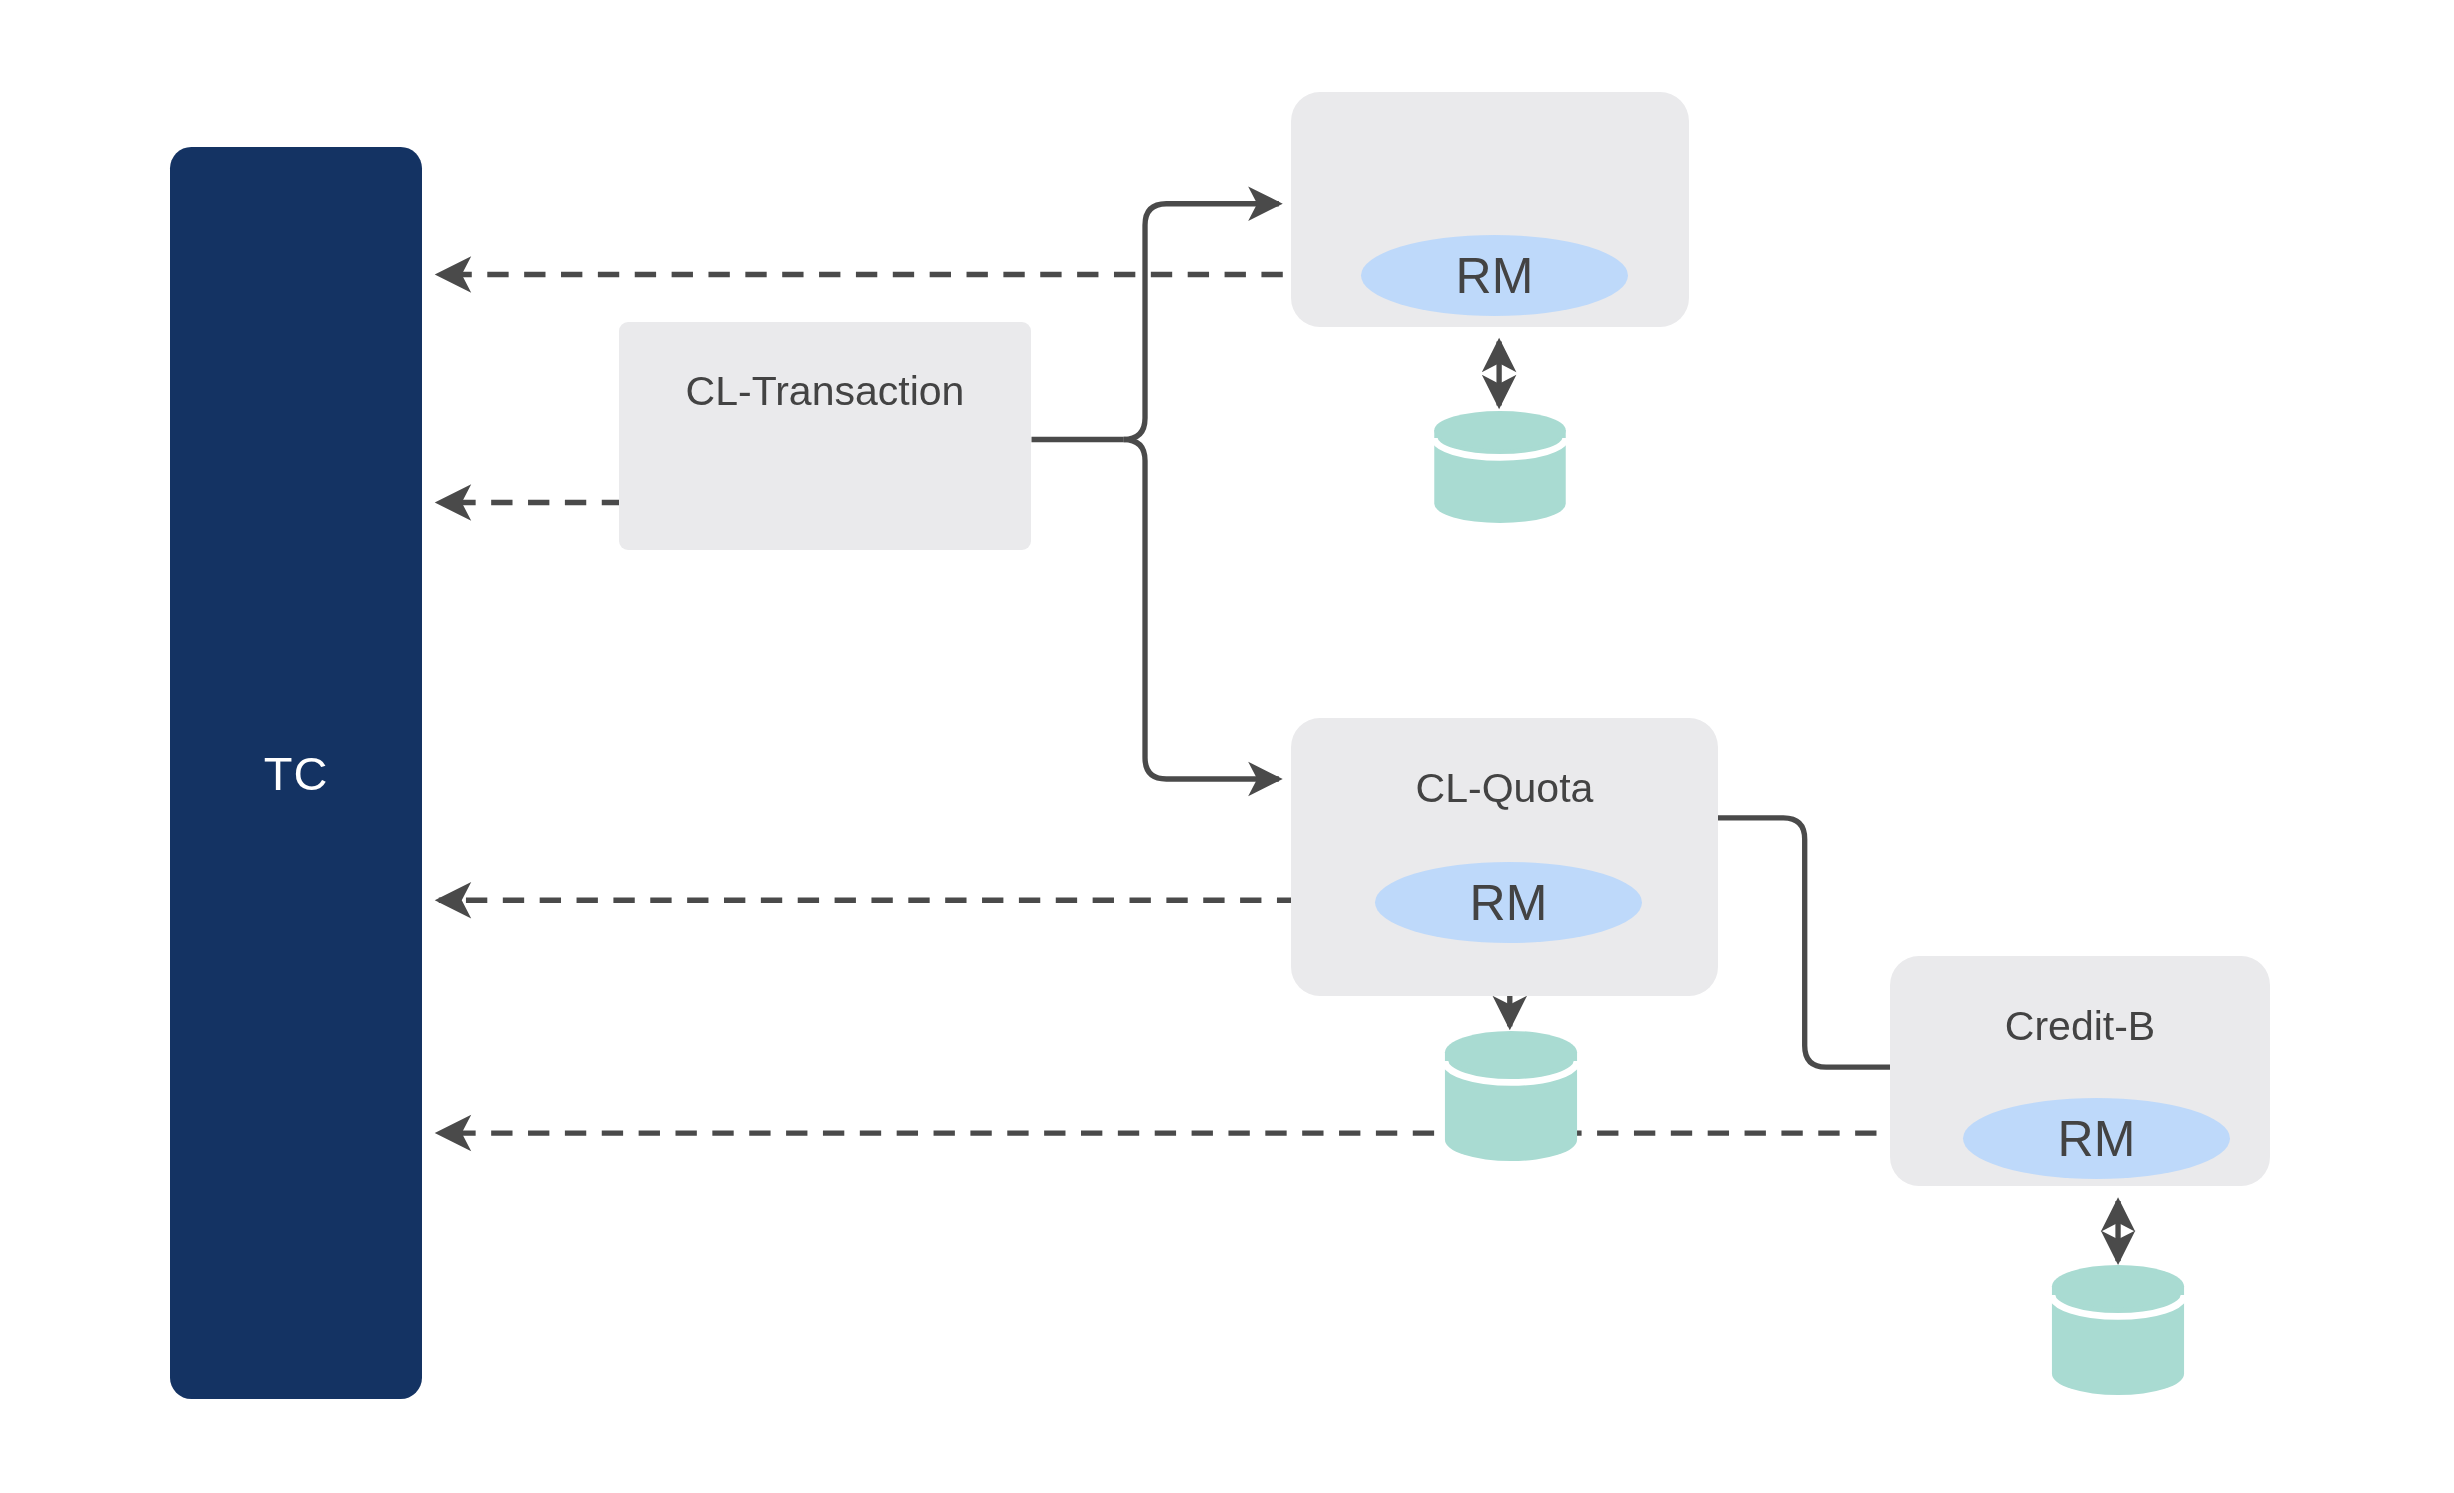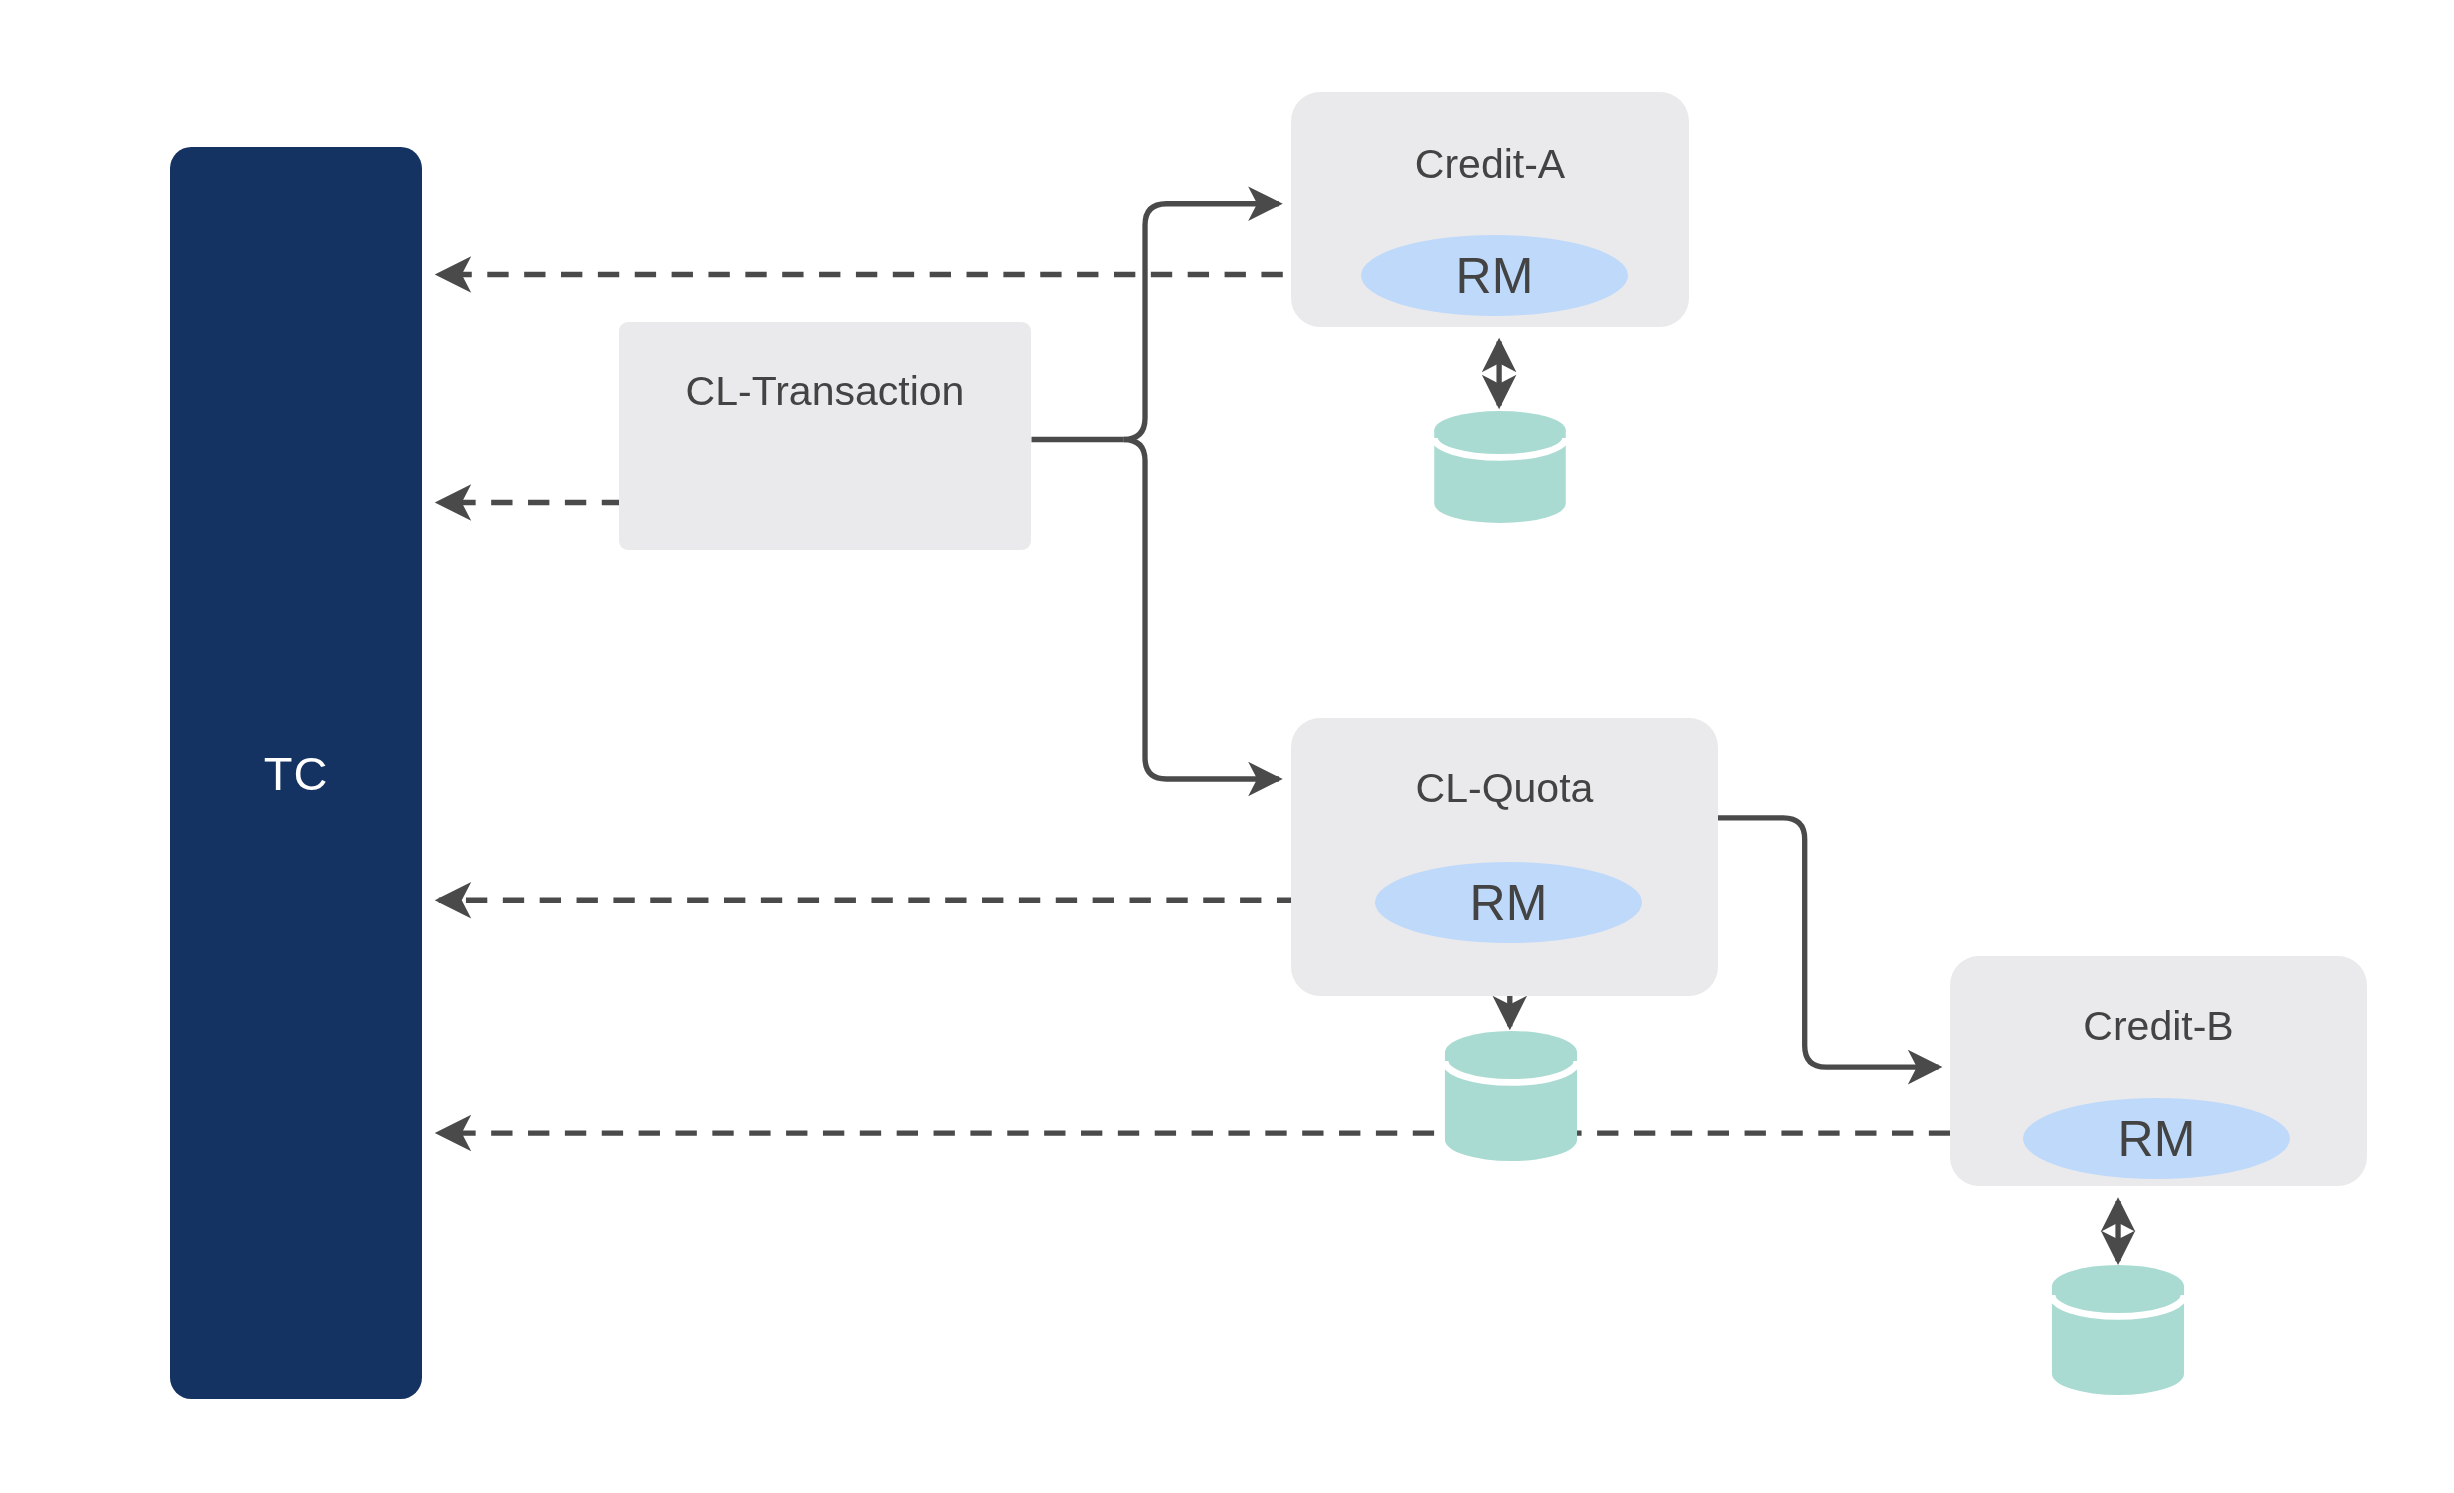--- a/index.html
+++ b/index.html
@@ -75,34 +75,33 @@
 
   <div class="tc-block">
     <span class="tc-label">TC</span>
   </div>
 
   <div class="svc" style="left:619px;top:322px;width:412px;height:228px;border-radius:9px;">
     <div class="svc-title" style="top:49px;">CL-Transaction</div>
   </div>
 
   <div class="svc" style="left:1291px;top:92px;width:398px;height:235px;">
-    <div class="svc-title" style="top:52px;">Credit-A</div>
     <div class="rm" style="left:70px;top:143px;width:267px;height:81px;">
       <span class="rm-label">RM</span>
     </div>
   </div>
 
   <div class="svc" style="left:1291px;top:718px;width:427px;height:278px;">
     <div class="svc-title" style="top:50px;">CL-Quota</div>
     <div class="rm" style="left:84px;top:144px;width:267px;height:81px;">
       <span class="rm-label">RM</span>
     </div>
   </div>
 
-  <div class="svc" style="left:1950px;top:956px;width:417px;height:230px;">
+  <div class="svc" style="left:1890px;top:956px;width:380px;height:230px;">
     <div class="svc-title" style="top:50px;">Credit-B</div>
     <div class="rm" style="left:73px;top:142px;width:267px;height:81px;">
       <span class="rm-label">RM</span>
     </div>
   </div>
 
   <div class="db" style="left:1432px;top:409px;width:136px;height:116px;">
     <svg width="136" height="116" viewBox="0 0 140 120" xmlns="http://www.w3.org/2000/svg">
       <path d="M2,22 L2,98 A68,20 0 0 0 138,98 L138,22 Z" fill="#a9dbd2"></path>
       <ellipse cx="70" cy="22" rx="68" ry="20" fill="#a9dbd2"></ellipse>

